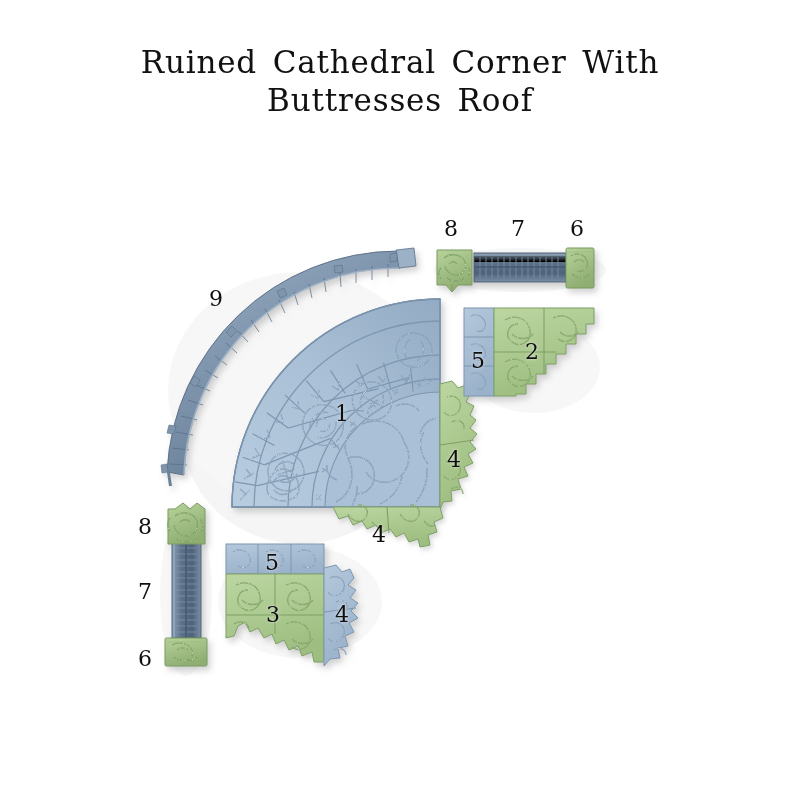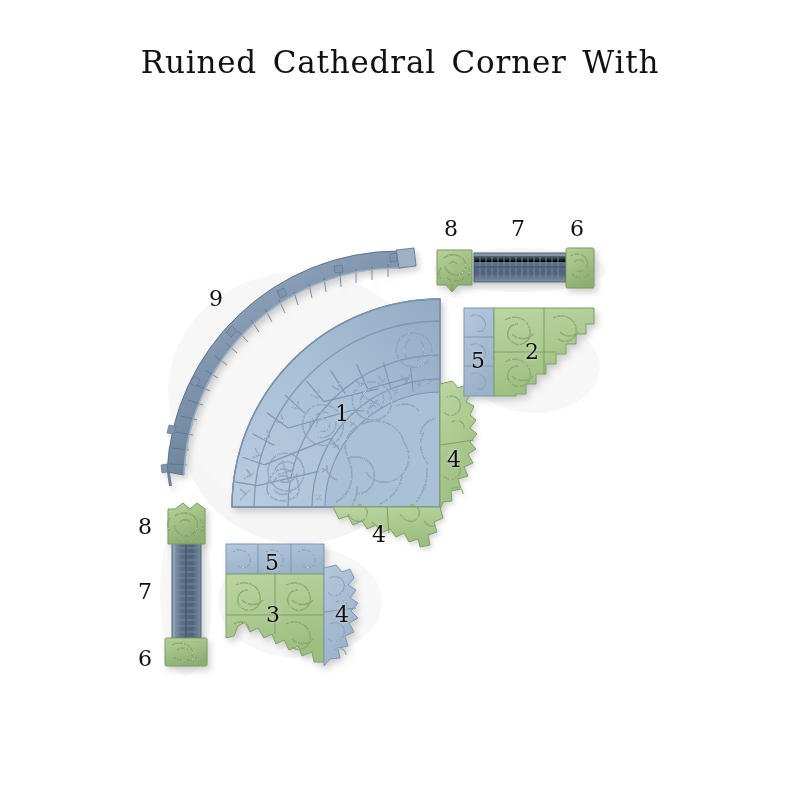--- a/index.html
+++ b/index.html
@@ -55,20 +55,21 @@
   
   #art { position: absolute; left: 0; top: 0; }
 </style>
 </head>
 <body style="background: rgb(255, 255, 255);">
 
 <div id="canvas">
 
   <div class="title-block">
     <span class="title-line">Ruined Cathedral Corner With</span>
+    <span class="title-line">Buttresses Roof</span>
   </div>
 
   <svg id="art" width="800" height="800" viewBox="0 0 800 800">
     <defs>
 
       <filter id="partShadow" x="-30%" y="-30%" width="170%" height="170%">
         <feDropShadow dx="3" dy="4" stdDeviation="3.4" flood-color="#9a9a9a" flood-opacity="0.45"></feDropShadow>
       </filter>
       <filter id="softShadow" x="-40%" y="-40%" width="190%" height="190%">
         <feDropShadow dx="2" dy="3" stdDeviation="2.4" flood-color="#a0a0a0" flood-opacity="0.4"></feDropShadow>

